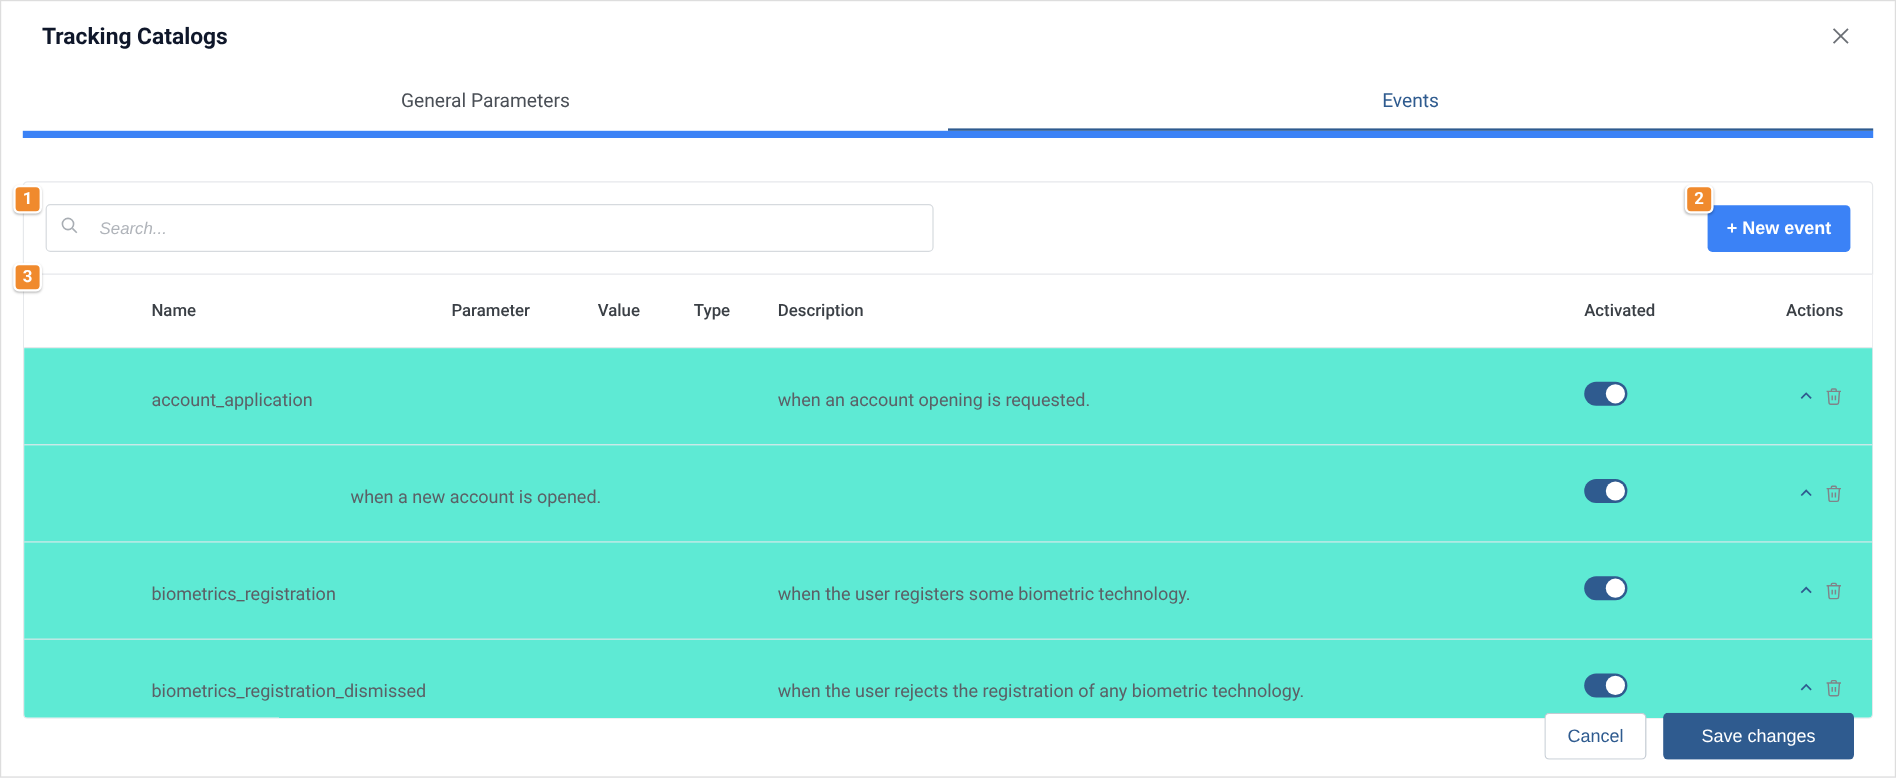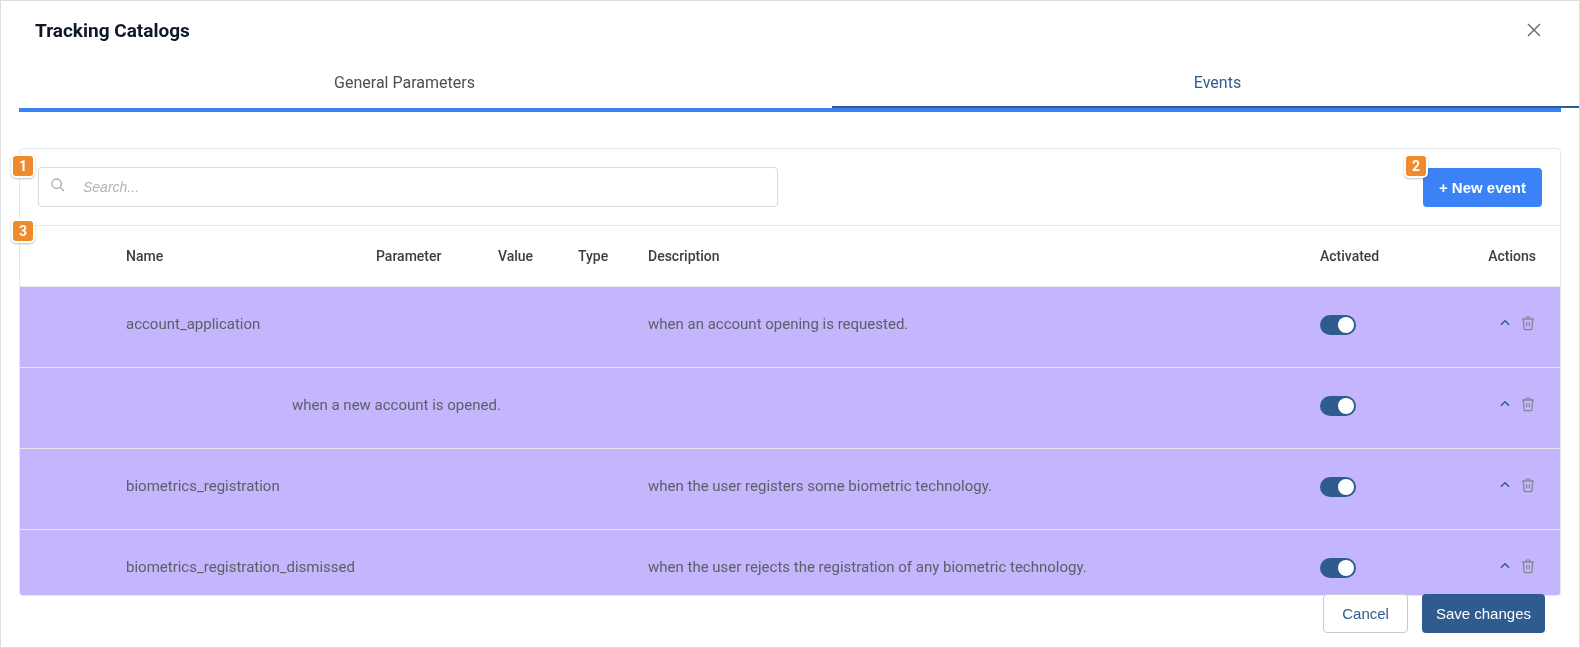--- a/index.html
+++ b/index.html
@@ -28,22 +28,21 @@
   .close-btn {
     font-size: 22px;
     color: #6b6f75;
     cursor: pointer;
     line-height: 1;
     padding: 2px;
   }
   .tabs {
     display: flex;
     margin: 14px 18px 0 18px;
-    border-bottom: 4px solid #3b82f6;
-    gap: 42px;
+    border-bottom: 6px solid #3b82f6;
   }
   .tab {
     flex: 0 0 50%;
     text-align: center;
     padding: 14px 0 14px 0;
     font-size: 16px;
     color: #4a4f56;
     cursor: pointer;
     border-bottom: 2px solid transparent;
   }
@@ -108,26 +107,26 @@
     align-items: center;
     padding: 22px 0;
     border-bottom: 1px solid #e6e8eb;
     font-size: 14px;
     font-weight: 500;
     color: #3a3f45;
     background: #fff;
   }
   .row {
     display: flex;
-    align-items: flex-start;
+    align-items: flex-end;
     padding: 28px 0;
     border-bottom: 1px solid #e6e8eb;
     font-size: 15px;
     color: #5b6066;
-    background: #c4b5fd;
+    background: #5eead4;
   }
   .col-name { width: 250px; padding-left: 106px; flex: 0 0 auto; }
   .row .col-name { padding-left: 106px; }
   .thead .col-name { padding-left: 106px; }
   .col-param { width: 122px; flex: 0 0 auto; }
   .col-value { width: 80px; flex: 0 0 auto; }
   .col-type { width: 70px; flex: 0 0 auto; }
   .col-desc { flex: 1 1 auto; padding-right: 12px; }
   .col-activated { width: 130px; flex: 0 0 auto; text-align: left; }
   .col-actions { width: 110px; flex: 0 0 auto; text-align: right; padding-right: 24px; display: flex; justify-content: flex-end; align-items: center; gap: 8px; }
@@ -169,21 +168,21 @@
     border-radius: 4px;
     padding: 10px 18px;
     font-size: 15px;
     cursor: pointer;
   }
   .btn-save {
     background: #2f5b8f;
     color: #fff;
     border: none;
     border-radius: 4px;
-    padding: 10px 14px;
+    padding: 10px 32px;
     font-size: 15px;
     font-weight: 500;
     cursor: pointer;
   }
   .call-badge {
     position: absolute;
     width: 24px; height: 24px;
     border-radius: 5px;
     background: #f08a2d;
     border: 2px solid #fff;

